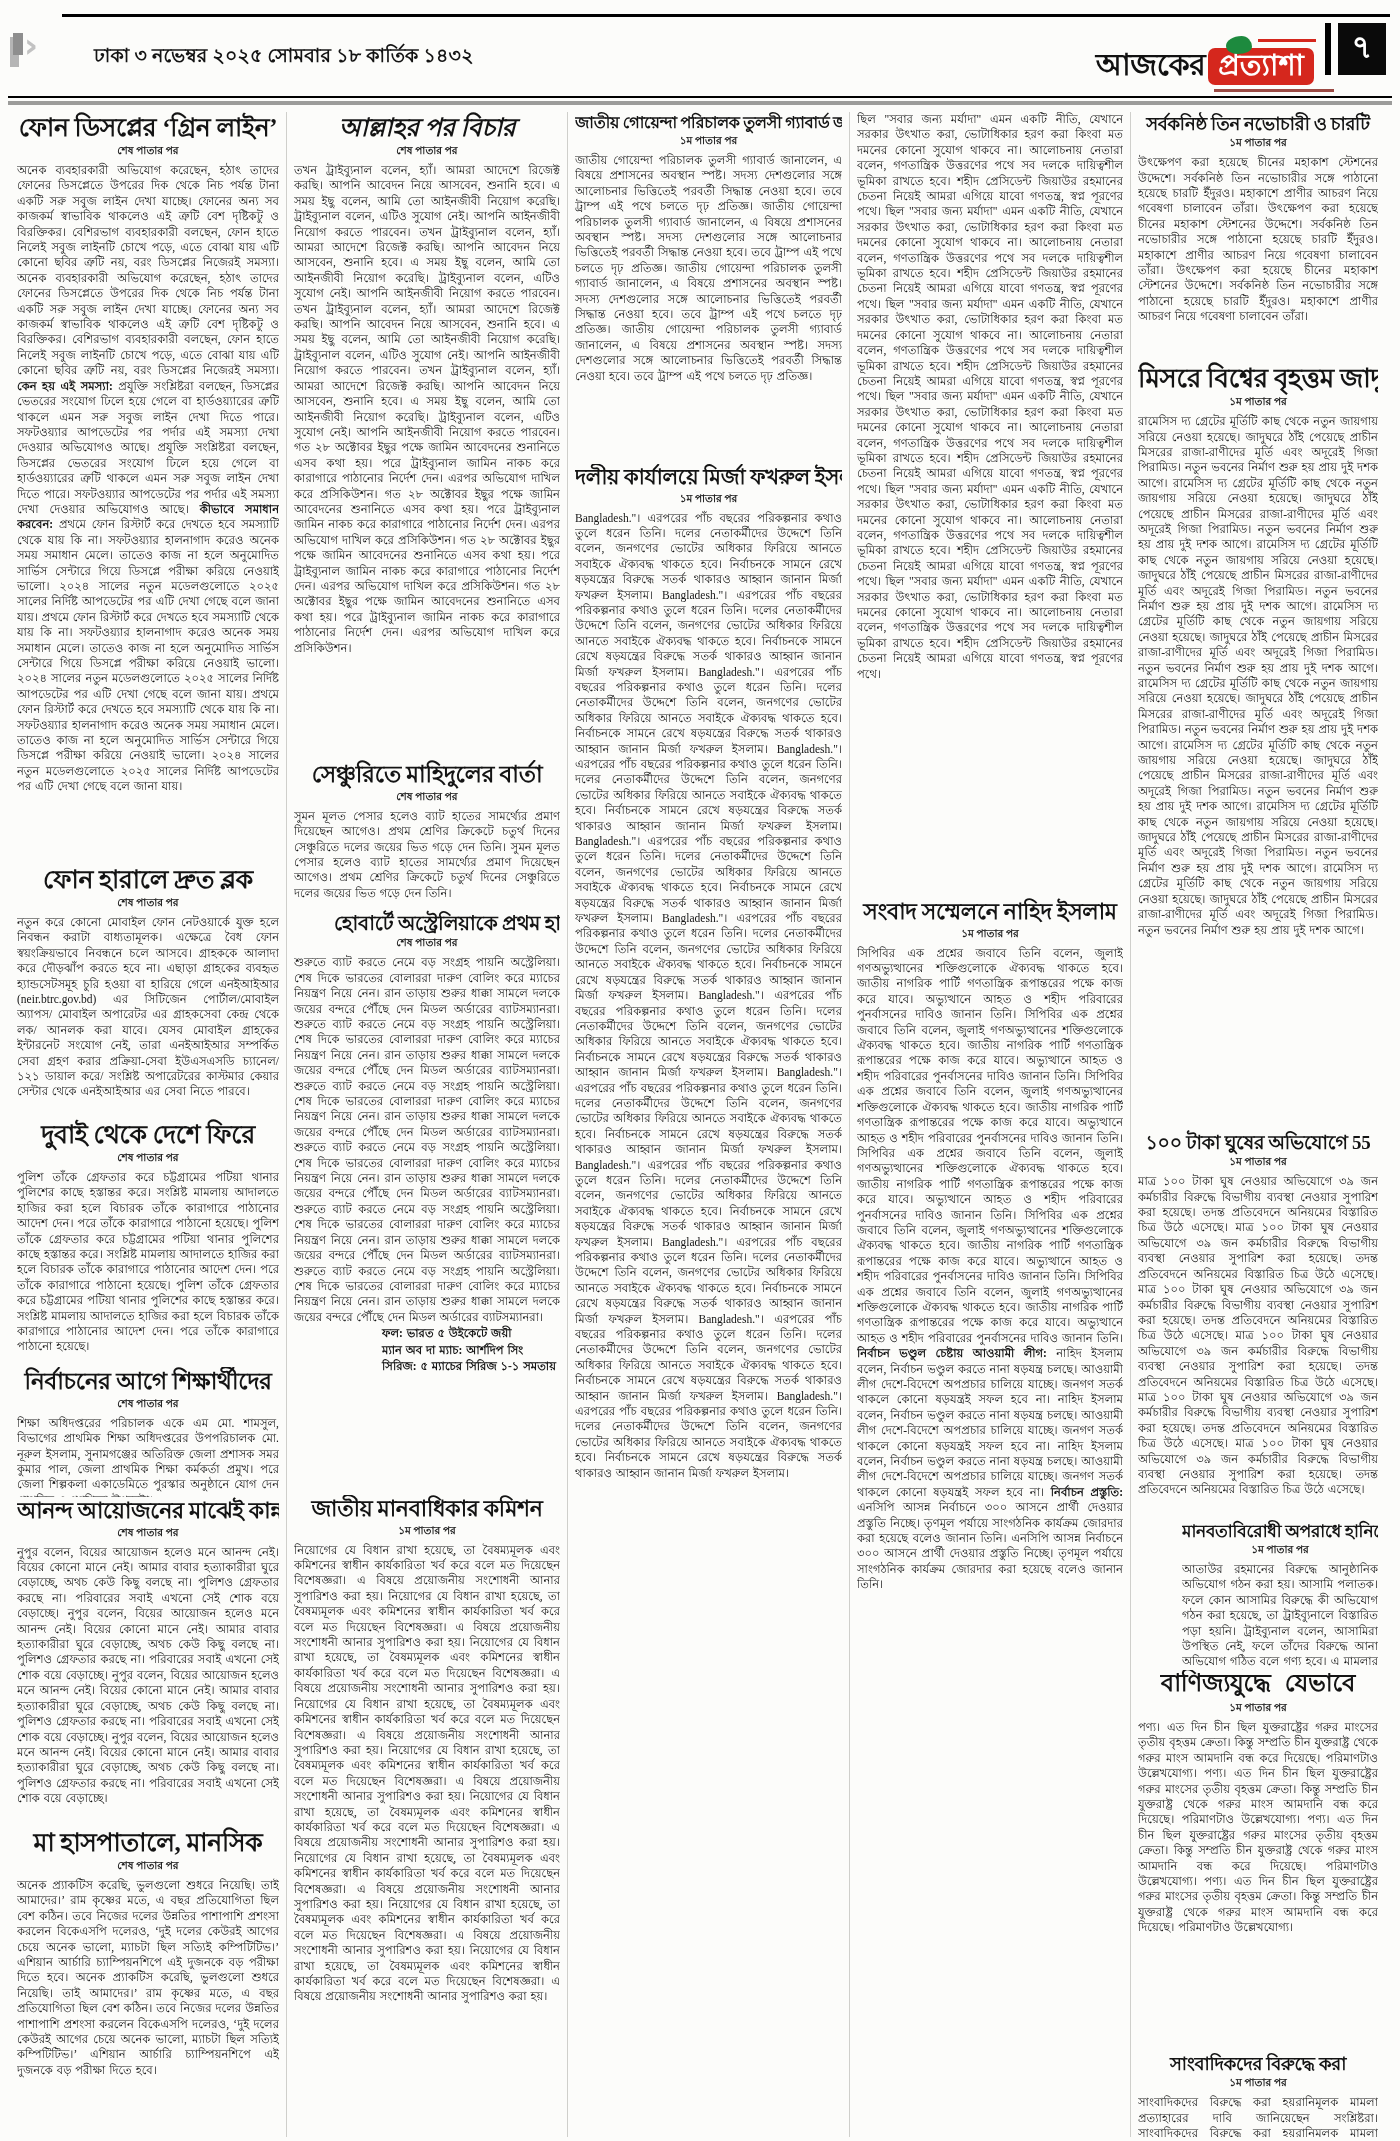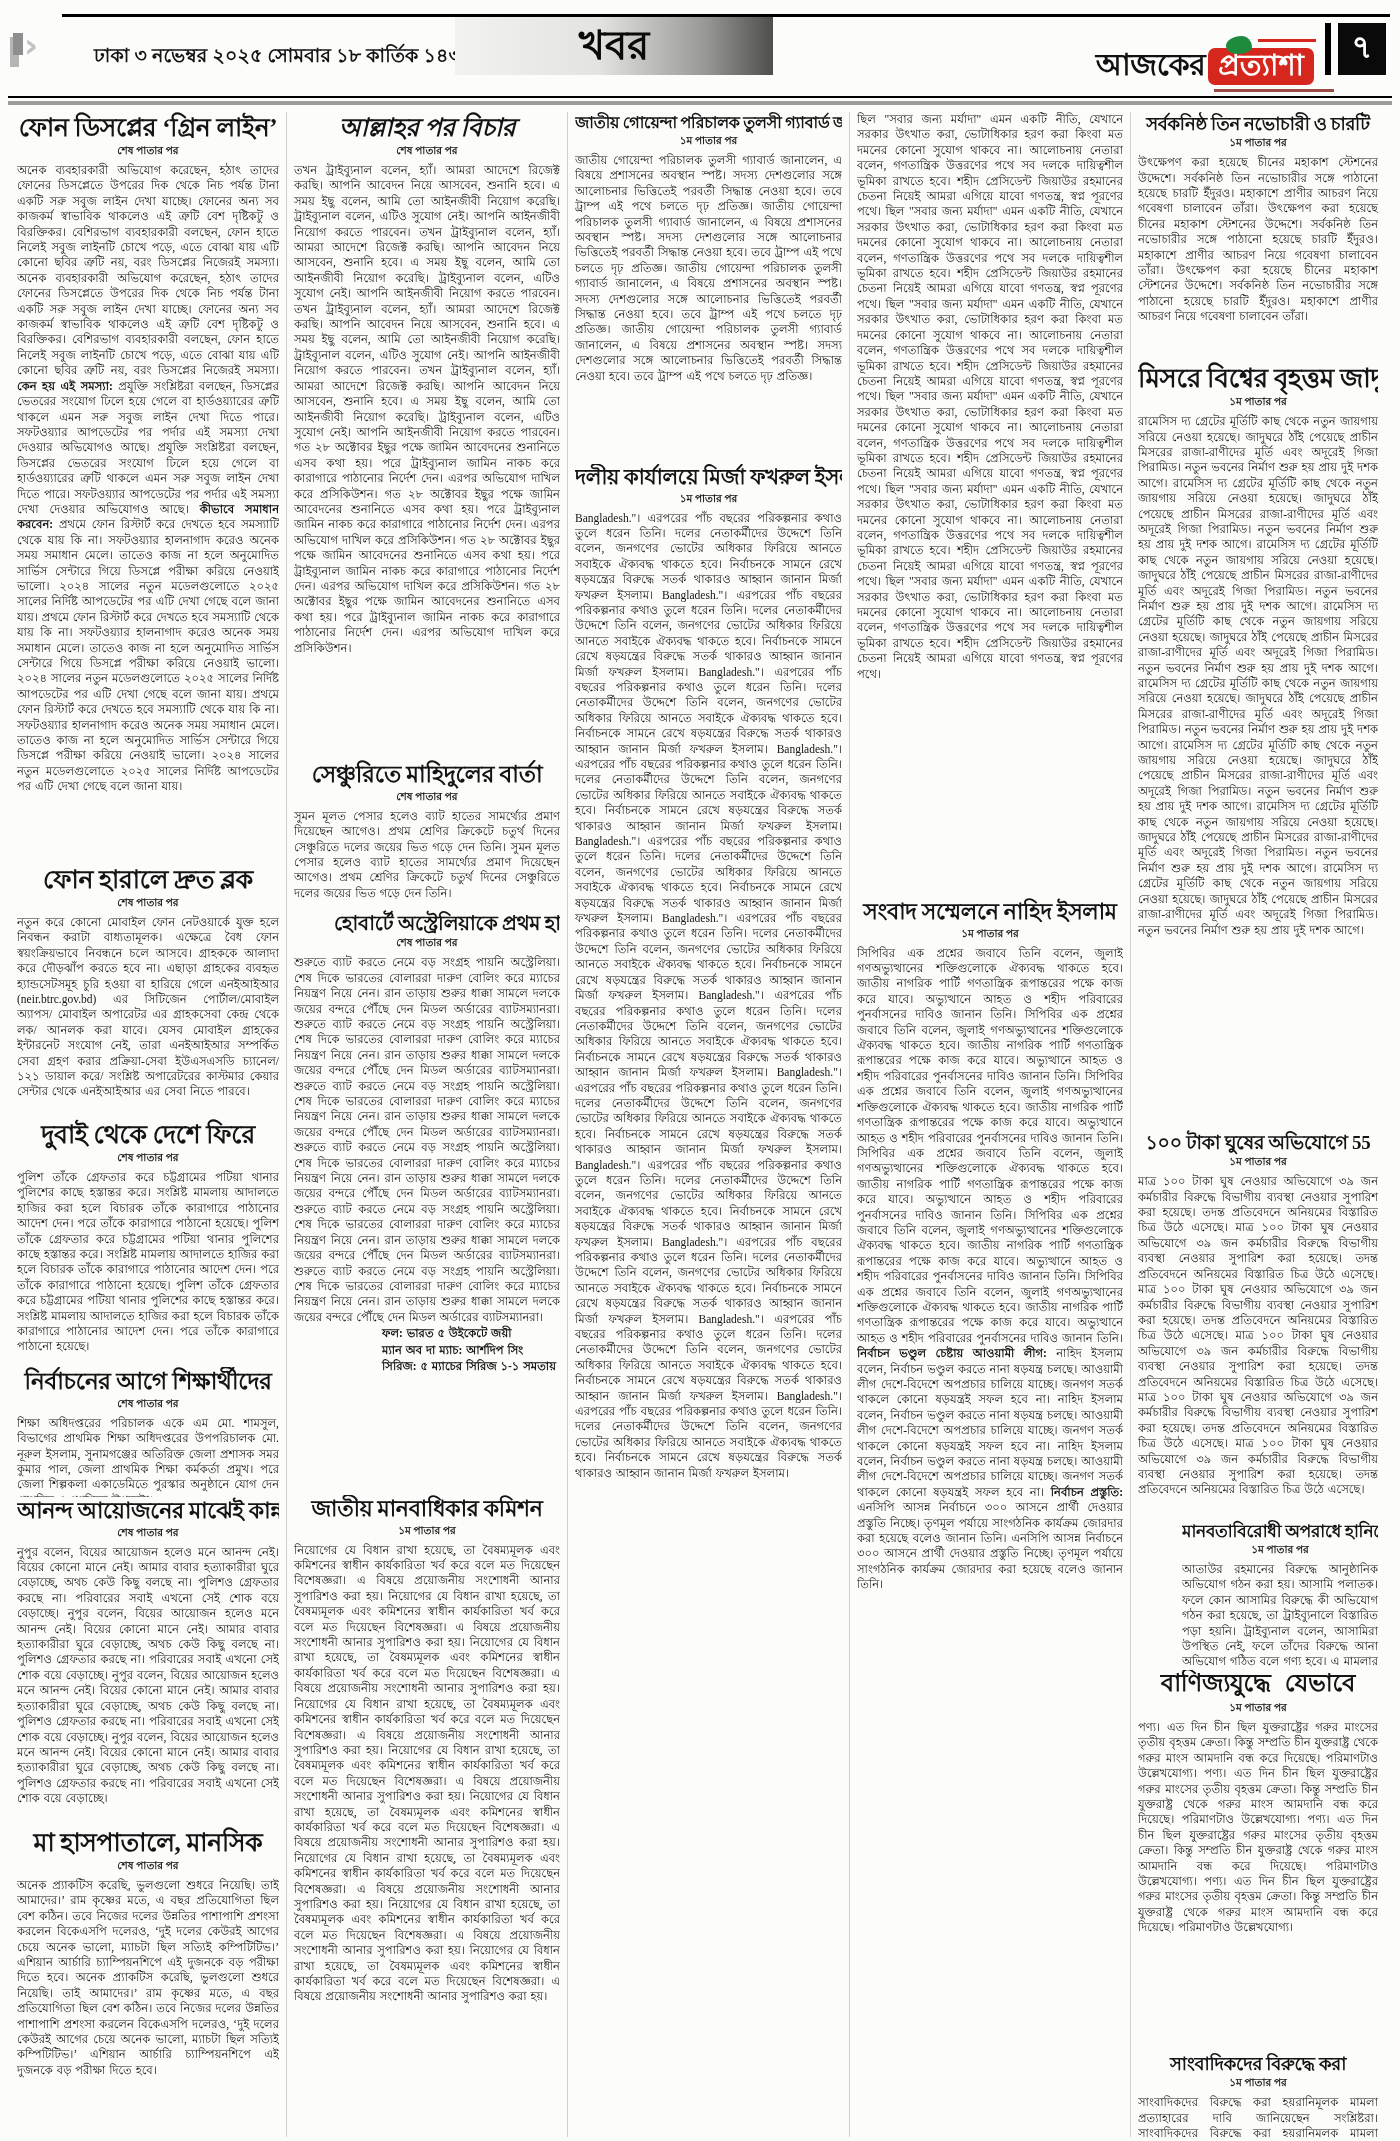--- a/index.html
+++ b/index.html
@@ -57,23 +57,20 @@
 
   <div class="toprule"></div>
 
   <div class="header">
     <div class="page-marker">
       <div class="pm-bar1"></div>
       <div class="pm-bar2"></div>
       <div class="pm-chev">›</div>
     </div>
     <div class="dateline">ঢাকা ৩ নভেম্বর ২০২৫ সোমবার ১৮ কার্তিক ১৪৩২</div>
-    <div class="masthead">
-      <span class="masthead-text">খবর</span>
-    </div>
     <div class="logo">
       <span class="logo-prefix">আজকের</span>
       <span class="logo-redbox">
         <span class="logo-map"></span>
         <span class="logo-tagline-top"></span>
         <span class="logo-tagline-bottom"></span>
         <span>প্রত্যাশা</span>
       </span>
     </div>
     <div class="pagenum-wrap">

